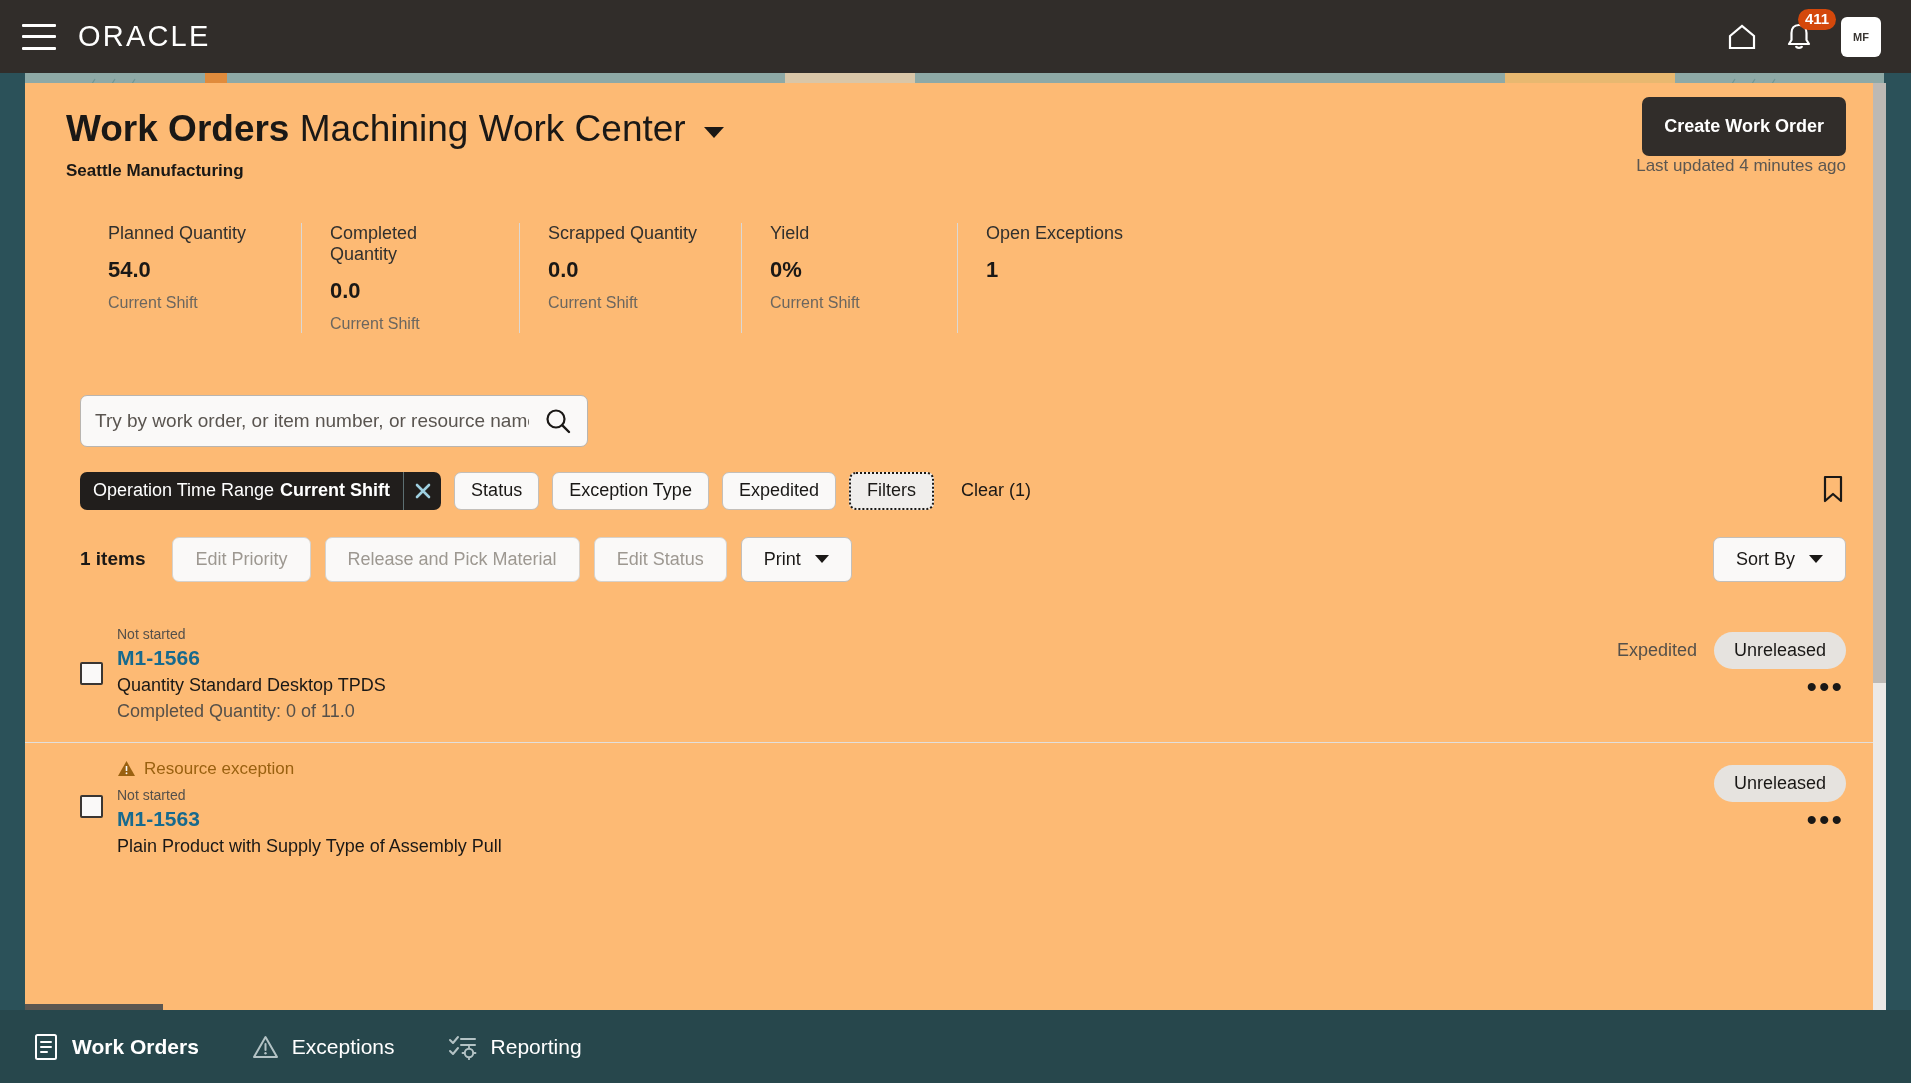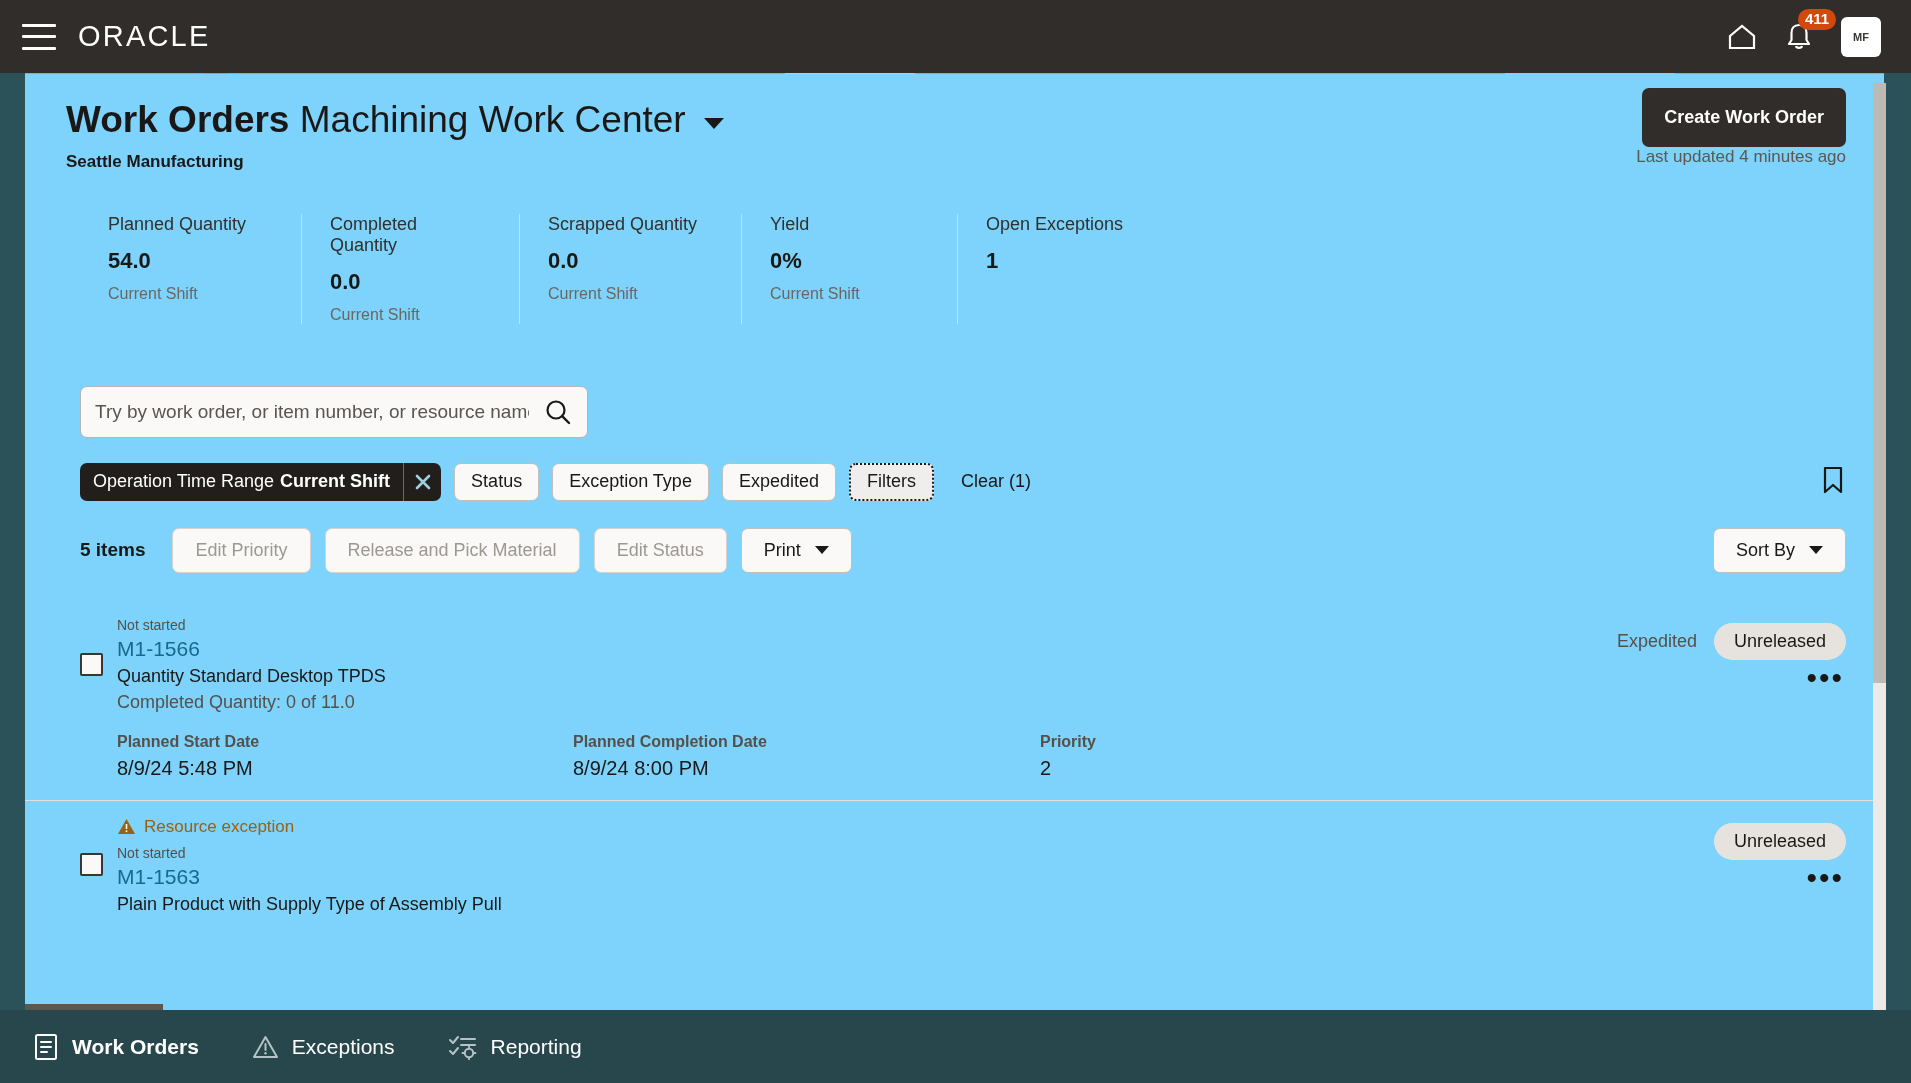--- a/index.html
+++ b/index.html
@@ -59,23 +59,23 @@
   .banner {
     position: absolute; top: 73px; left: 25px;
     width: 1859px; height: 22px;
     background: #8ea9a6;
     overflow: hidden;
   }
   .banner svg { display: block; }
 
   
   .card {
-    position: absolute; top: 74px; left: 25px;
+    position: absolute; top: 83px; left: 25px;
     width: 1859px; height: 940px;
-    background: #7dd3fc;
+    background: #fdba74;
     overflow: hidden;
   }
 
   .page-head { padding: 25px 0 0 0; position: relative; }
   .title-row { display: flex; align-items: center; padding-left: 41px; }
   h1 { font-size: 37px; font-weight: 400; color: #1a1816; line-height: 1.15; }
   h1 .bold { font-weight: 700; }
   .chev-title {
     margin-left: 18px; width: 0; height: 0;
     border-left: 10px solid transparent; border-right: 10px solid transparent;
@@ -199,21 +199,21 @@
     border: 2px solid #3a3633; border-radius: 2px;
     background: #faf9f8; cursor: pointer;
   }
   .row-body { padding-left: 37px; }
   .exception-line {
     display: flex; align-items: center; gap: 8px;
     color: #9a6110; font-size: 17px; margin-bottom: 8px;
   }
   .status-txt { font-size: 14px; color: #55504a; }
   .wo-link {
-    font-size: 21px; font-weight: 400; color: #176a8e;
+    font-size: 21px; font-weight: 700; color: #176a8e;
     margin-top: 4px; cursor: pointer; display: inline-block;
   }
   .item-desc { font-size: 18px; color: #1a1816; margin-top: 5px; }
   .qty-line { font-size: 18px; color: #55504a; margin-top: 5px; }
 
   .meta-row { display: flex; margin-top: 20px; }
   .meta { }
   .meta-m1 { width: 456px; }
   .meta-m2 { width: 467px; }
   .meta-label { font-size: 16px; font-weight: 700; color: #55504a; }
@@ -387,21 +387,21 @@
       <button class="clear-link">Clear (1)</button>
 
       <div class="bookmark-ic">
         <svg width="26" height="30" viewBox="0 0 26 30" fill="none">
           <path d="M5 3 L21 3 L21 27 L13 20 L5 27 Z" stroke="#1a1816" stroke-width="2.2" fill="none" stroke-linejoin="round"></path>
         </svg>
       </div>
     </div>
 
     <div class="toolbar">
-      <div class="items-count">5 items</div>
+      <div class="items-count">1 items</div>
       <button class="tb-btn disabled">Edit Priority</button>
       <button class="tb-btn disabled">Release and Pick Material</button>
       <button class="tb-btn disabled">Edit Status</button>
       <button class="tb-btn">
         <span>Print</span>
         <span class="caret"></span>
       </button>
       <button class="tb-btn sortby">
         <span>Sort By</span>
         <span class="caret"></span>
@@ -412,34 +412,20 @@
 
       <div class="row">
         <div class="row-inner">
           <div class="checkbox"></div>
           <div class="row-body">
             <div class="status-txt">Not started</div>
             <div class="wo-link">M1-1566</div>
             <div class="item-desc">Quantity Standard Desktop TPDS</div>
             <div class="qty-line">Completed Quantity: 0 of 11.0</div>
 
-            <div class="meta-row">
-              <div class="meta meta-m1">
-                <div class="meta-label">Planned Start Date</div>
-                <div class="meta-value">8/9/24 5:48 PM</div>
-              </div>
-              <div class="meta meta-m2">
-                <div class="meta-label">Planned Completion Date</div>
-                <div class="meta-value">8/9/24 8:00 PM</div>
-              </div>
-              <div class="meta">
-                <div class="meta-label">Priority</div>
-                <div class="meta-value">2</div>
-              </div>
-            </div>
           </div>
 
           <div class="row-right">
             <span class="expedited">Expedited</span>
             <span class="pill">Unreleased</span>
           </div>
           <div class="kebab">•••</div>
         </div>
       </div>
 

